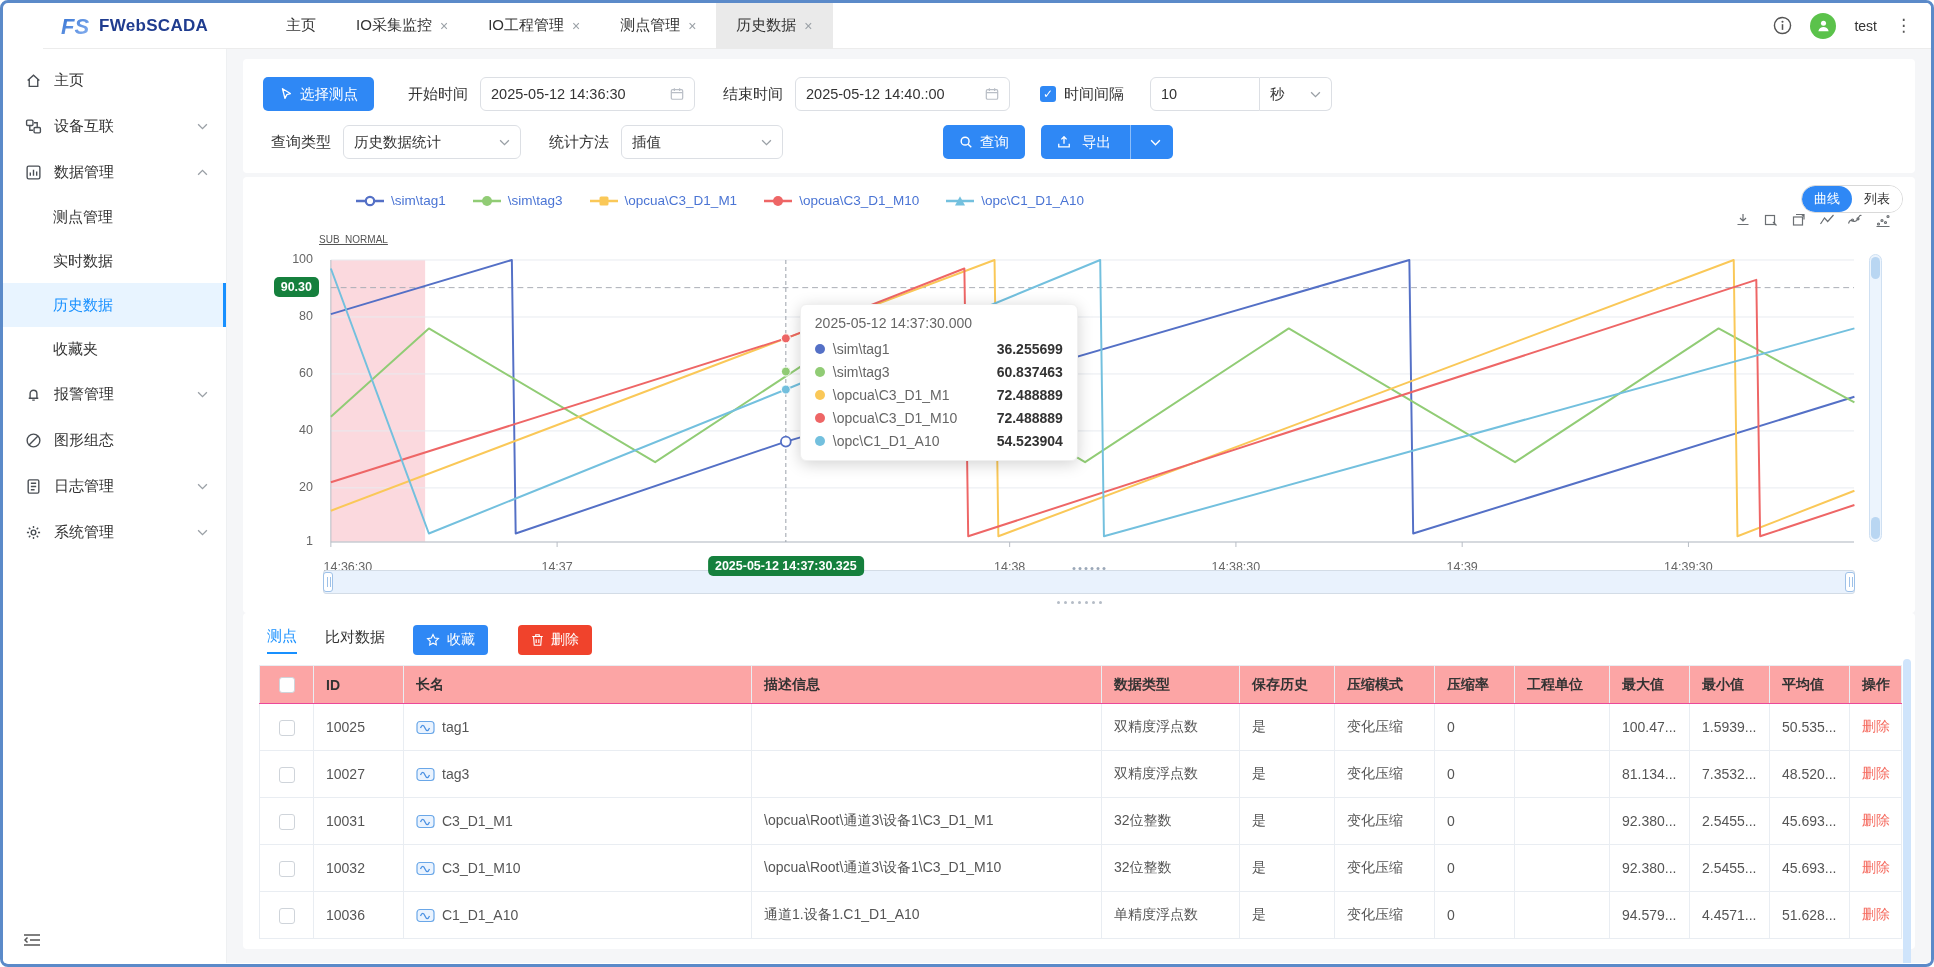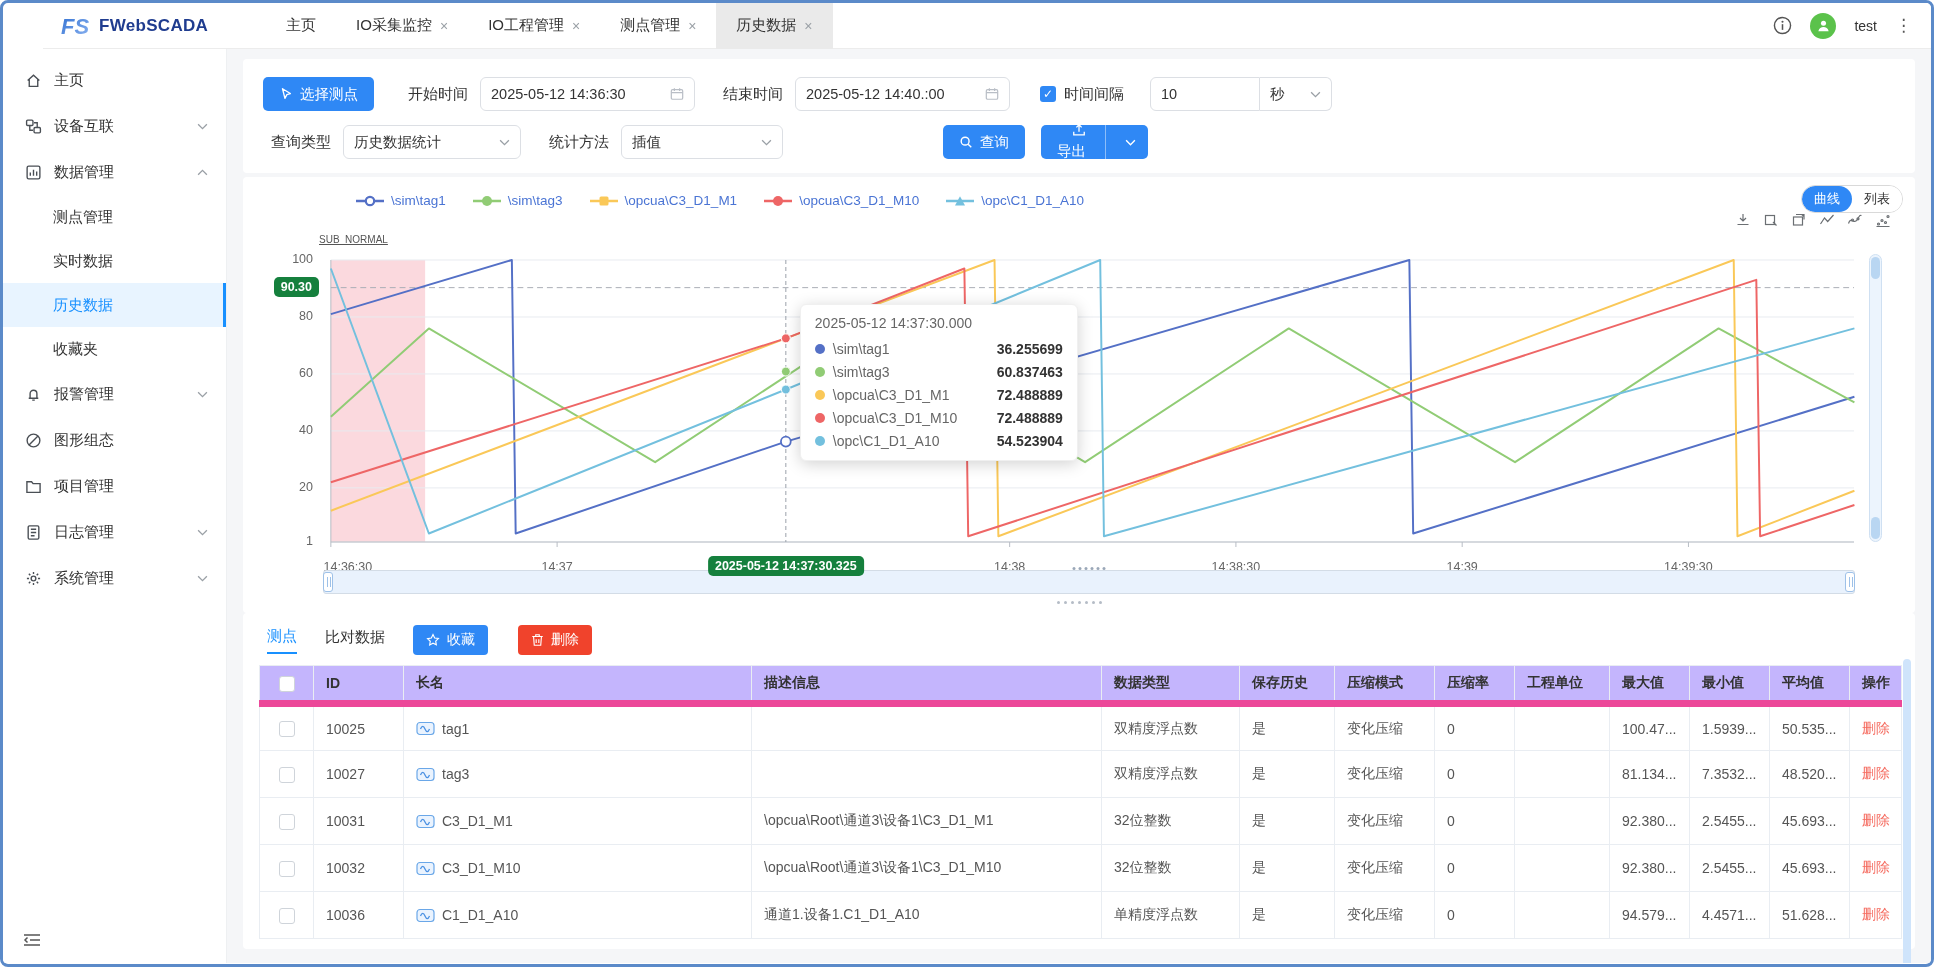--- a/index.html
+++ b/index.html
@@ -38,21 +38,21 @@
   .btn.danger { background:#f0432c; }
   .lbl { font-size:15px; color:#333; margin:0 12px 0 28px; }
   .lbl.first { margin-left:34px; }
   .input { position:relative; display:flex; align-items:center; height:34px; border:1px solid #dcdfe4; border-radius:6px; background:#fff; padding:0 10px; font-size:14.5px; color:#333; }
   .input.date { width:215px; justify-content:space-between; }
   .input.num { width:110px; border-radius:6px 0 0 6px; }
   .select { display:flex; align-items:center; justify-content:space-between; height:34px; border:1px solid #dcdfe4; border-radius:6px; background:#fff; padding:0 10px; font-size:14.5px; color:#333; }
   .select.unit { width:72px; border-radius:0 6px 6px 0; border-left:none; background:#fff; }
   .checkbox { width:16px; height:16px; border-radius:3px; background:#2f88f5; display:inline-flex; align-items:center; justify-content:center; color:#fff; font-size:12px; margin:0 8px 0 30px; }
   .export-btn { padding:0; }
-  .export-main { display:flex; align-items:flex-end; gap:5px; padding:0 12px 0 16px;flex-direction:column; }
+  .export-main { display:flex; align-items:center; gap:11px; padding:0 12px 0 16px; }
   .export-sep { width:1px; height:34px; background:rgba(255,255,255,.45); }
   .export-arrow { padding:0 12px; display:flex; }
   
   .chart-panel { margin-top:4px; padding:10px 16px 6px 16px; position:relative; }
   .view-toggle { position:absolute; top:8px; right:12px; display:flex; border:1px solid #d9d9d9; border-radius:14px; overflow:hidden; font-size:13px; z-index:6; }
   .view-toggle .seg { padding:4px 12px; color:#333; background:#fff; }
   .view-toggle .seg.on { background:#2f88f5; color:#fff; border-radius:14px; }
   .legend-row { display:flex; gap:26px; margin:6px 0 4px 96px; align-items:center; }
   .legend-item { display:flex; align-items:center; gap:6px; font-size:13.5px; color:#4a74d4; }
   .toolbox { display:flex; gap:12px; justify-content:flex-end; margin:0 8px 2px 0; color:#666; }
@@ -80,21 +80,21 @@
   .resize-dots { display:flex; gap:4px; justify-content:center; padding:7px 0 3px 0; }
   .resize-dots b { width:3px; height:3px; border-radius:50%; background:#b5bcc6; }
   
   .table-panel { padding:8px 16px 10px 16px; position:relative; }
   .tt-bar { display:flex; align-items:center; gap:28px; padding:4px 4px 10px 8px; }
   .d-tab { font-size:15px; color:#333; padding-bottom:6px; }
   .d-tab.active { color:#1890ff; border-bottom:2px solid #1890ff; }
   .small-btn { height:30px; font-size:14px; padding:0 13px; border-radius:4px; }
   table { width:100%; border-collapse:collapse; table-layout:fixed; }
   th,td { border:1px solid #e9edf2; font-size:14px; padding:0 12px; height:38px; text-align:left; white-space:nowrap; overflow:hidden; }
-  th { background:#c4b5fd; color:#333; font-weight:bold; border-bottom:7px solid #ec4899; }
+  th { background:#fca5a5; color:#333; font-weight:bold; border-bottom:1px solid #ec4899; }
   td { height:47px; color:#555; }
   tr.datarow td { background:#fff; }
   .cb-cell { text-align:center; }
   .cb { width:16px; height:16px; border:1px solid #cfd4da; border-radius:3px; display:inline-block; background:#fff; vertical-align:middle; }
   .tag-name { display:flex; align-items:center; gap:7px; color:#555; }
   .del-link { color:#f56a5e; }
   .tbl-scroll { position:absolute; right:4px; top:46px; width:8px; height:320px; background:#cfe4fb; border-radius:4px; }
 </style>
 </head>
 <body>
@@ -204,26 +204,20 @@
             <path d="M1 1.5 6 6.5 11 1.5" fill="none" stroke="#9aa0a6" stroke-width="1.5"></path>
           </svg>
         </span>
       </div>
       <div class="side-item">
         <svg width="17" height="17" viewBox="0 0 16 16" fill="none" stroke="#4a4f55" stroke-width="1.3">
           <circle cx="8" cy="8" r="6"></circle>
           <path d="M3.8 12.2 12.2 3.8"></path>
         </svg>
         <span>图形组态</span>
-      </div>
-      <div class="side-item">
-        <svg width="17" height="17" viewBox="0 0 16 16" fill="none" stroke="#4a4f55" stroke-width="1.3">
-          <path d="M1.8 3.5h4.4l1.4 1.8h6.6v8.2H1.8z"></path>
-        </svg>
-        <span>项目管理</span>
       </div>
       <div class="side-item">
         <svg width="17" height="17" viewBox="0 0 16 16" fill="none" stroke="#4a4f55" stroke-width="1.3">
           <rect x="3" y="1.8" width="10" height="12.4" rx="1.2"></rect>
           <path d="M5.5 5h5M5.5 8h5M5.5 11h3.5"></path>
         </svg>
         <span>日志管理</span>
         <span class="chev">
           <svg width="11" height="7" viewBox="0 0 12 8">
             <path d="M1 1.5 6 6.5 11 1.5" fill="none" stroke="#9aa0a6" stroke-width="1.5"></path>

